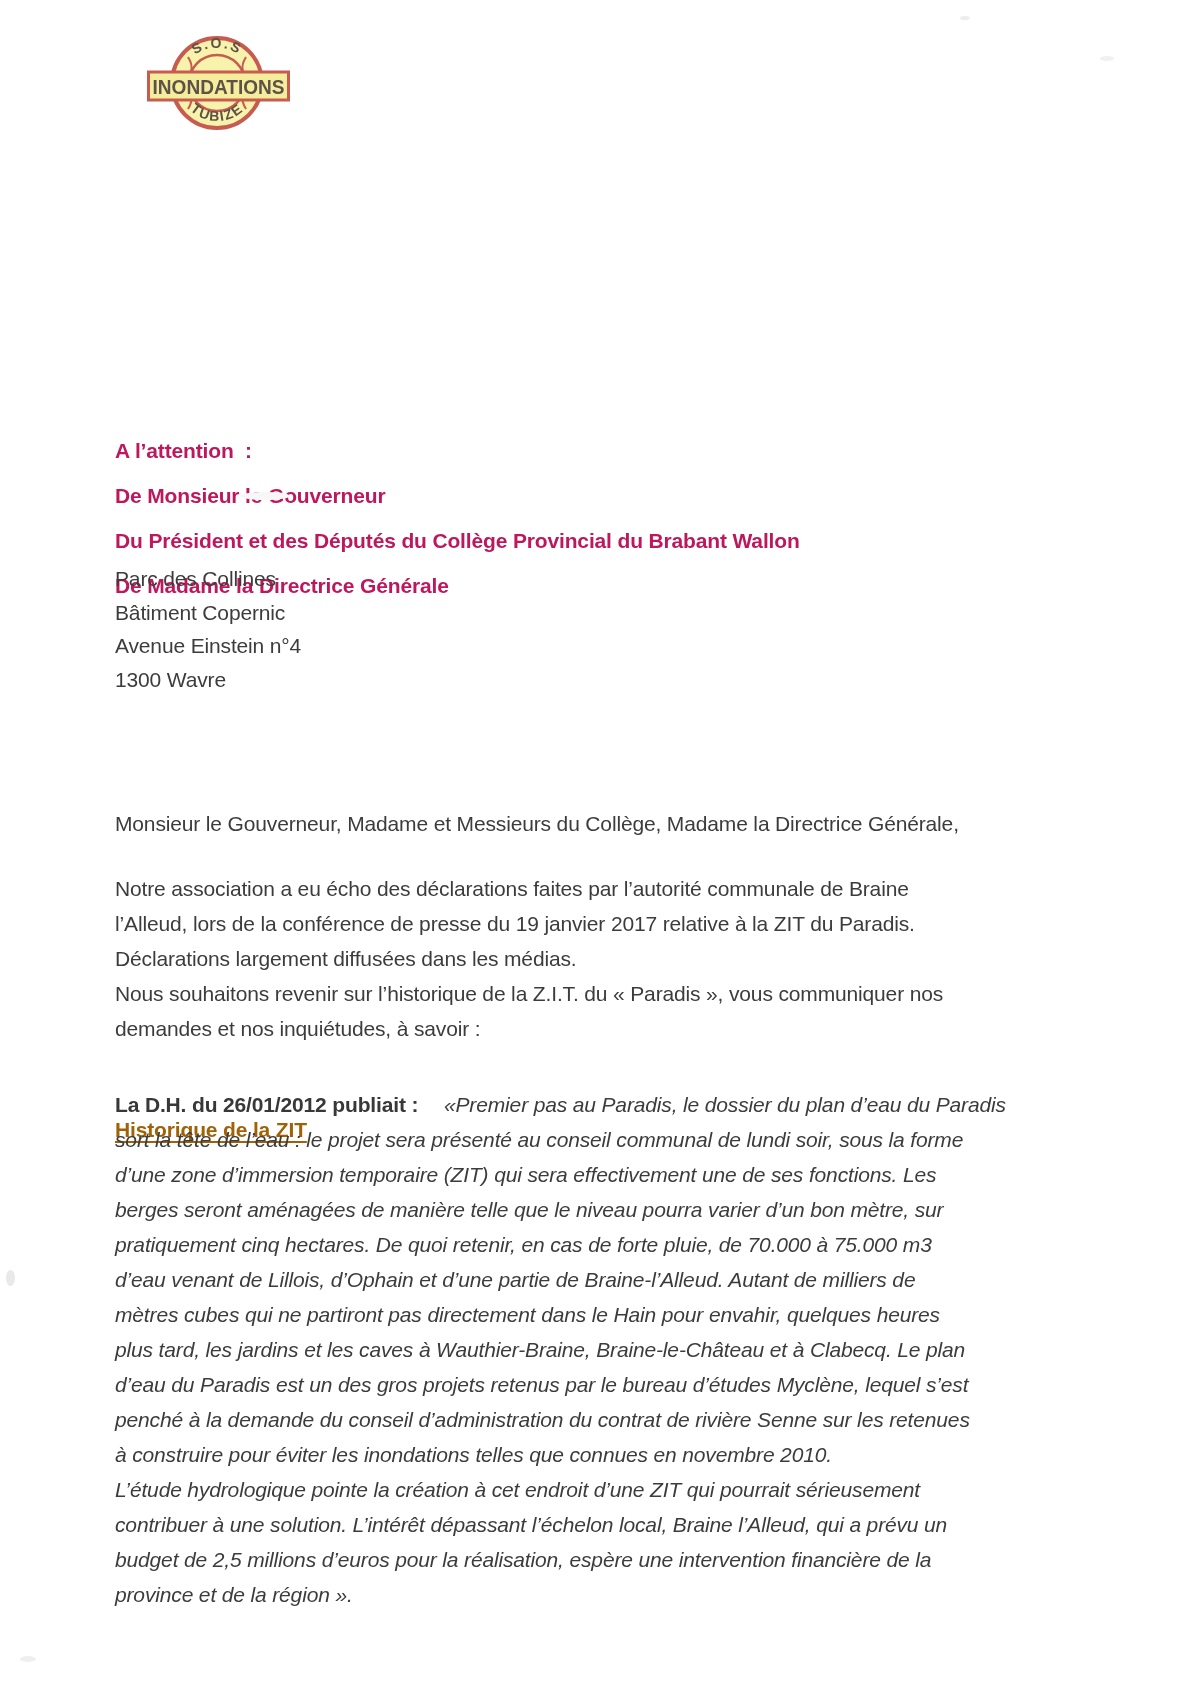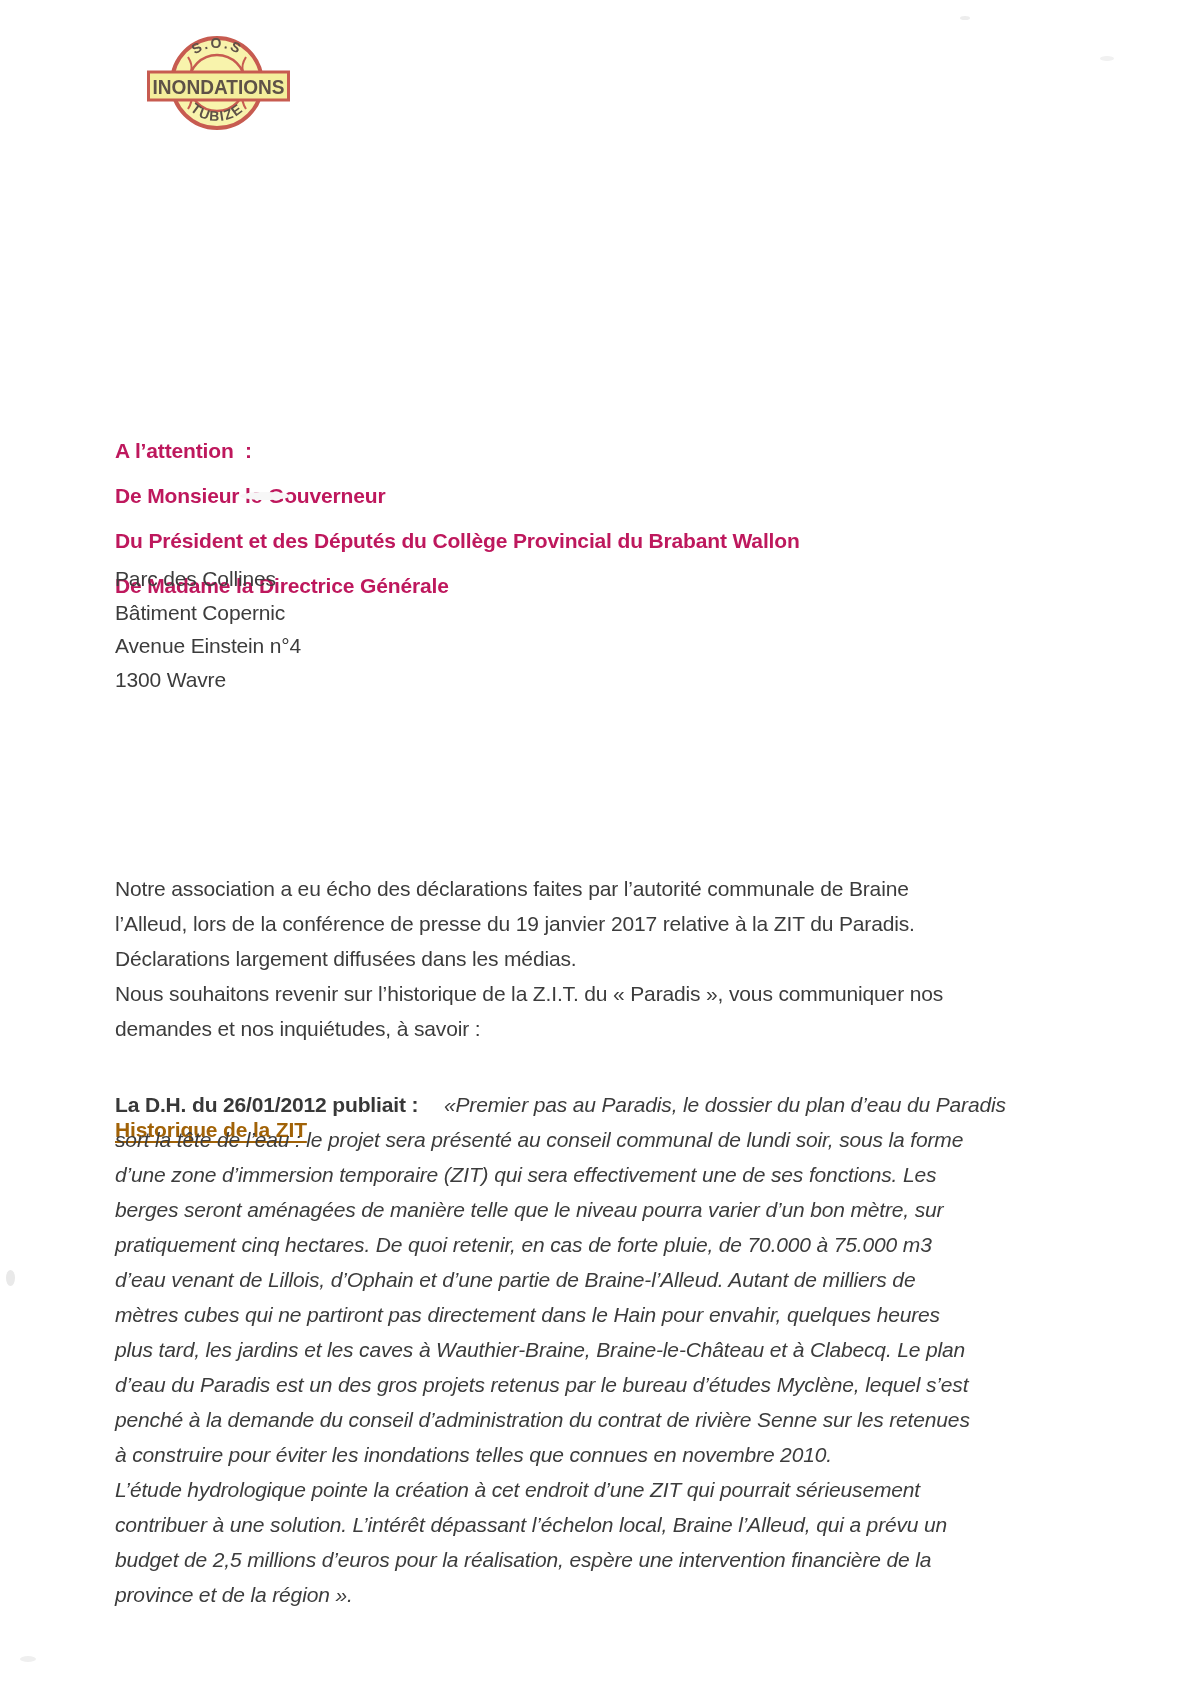--- a/index.html
+++ b/index.html
@@ -92,20 +92,21 @@
 
   <div class="txt attention">A l’attention&nbsp; :
 De Monsieur le Gouverneur
 Du Président et des Députés du Collège Provincial du Brabant Wallon
 De Madame la Directrice Générale</div>
   <div class="txt address">Parc des Collines
 Bâtiment Copernic
 Avenue Einstein n°4
 1300 Wavre</div>
 
+  <div class="txt salutation">Monsieur le Gouverneur, Madame et Messieurs du Collège, Madame la Directrice Générale,</div>
 
   <div class="txt intro-para">Notre association a eu écho des déclarations faites par l’autorité communale de Braine
 l’Alleud, lors de la conférence de presse du 19 janvier 2017 relative à la ZIT du Paradis.
 Déclarations largement diffusées dans les médias.
 Nous souhaitons revenir sur l’historique de la Z.I.T. du « Paradis », vous communiquer nos
 demandes et nos inquiétudes, à savoir :</div>
 
   <div class="txt history-heading">Historique de la ZIT</div>
   <div class="txt history-para"><span class="lead">La D.H. du 26/01/2012 publiait : </span><em>«Premier pas au Paradis, le dossier du plan d’eau du Paradis
 sort la tête de l’eau : le projet sera présenté au conseil communal de lundi soir, sous la forme

